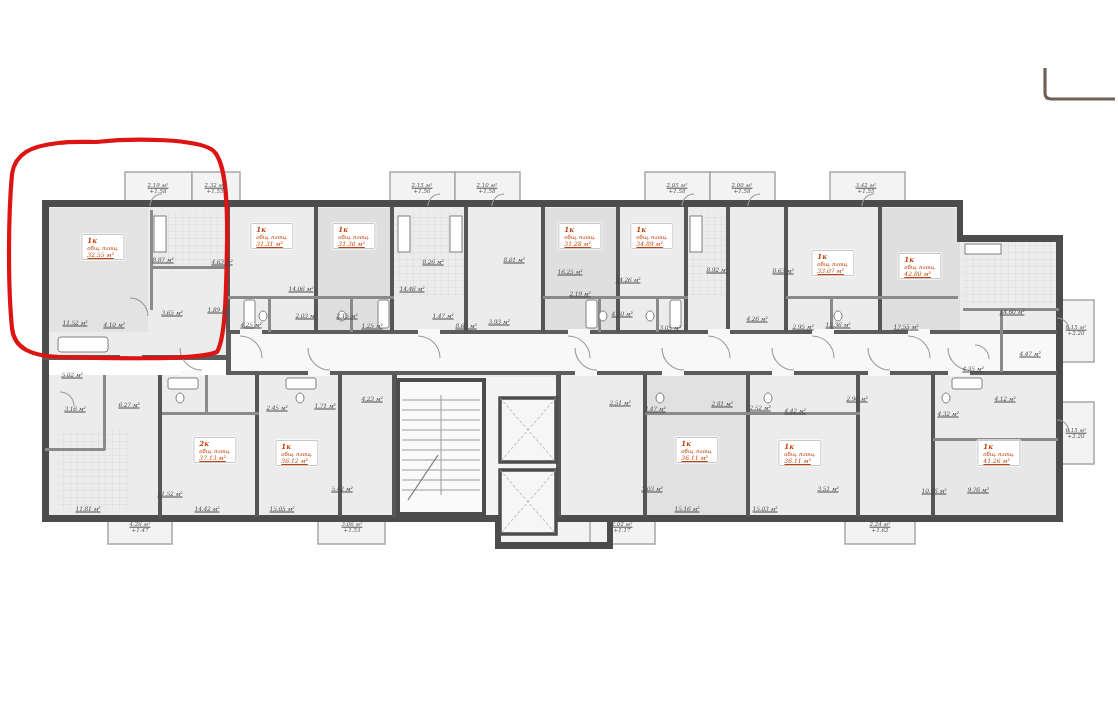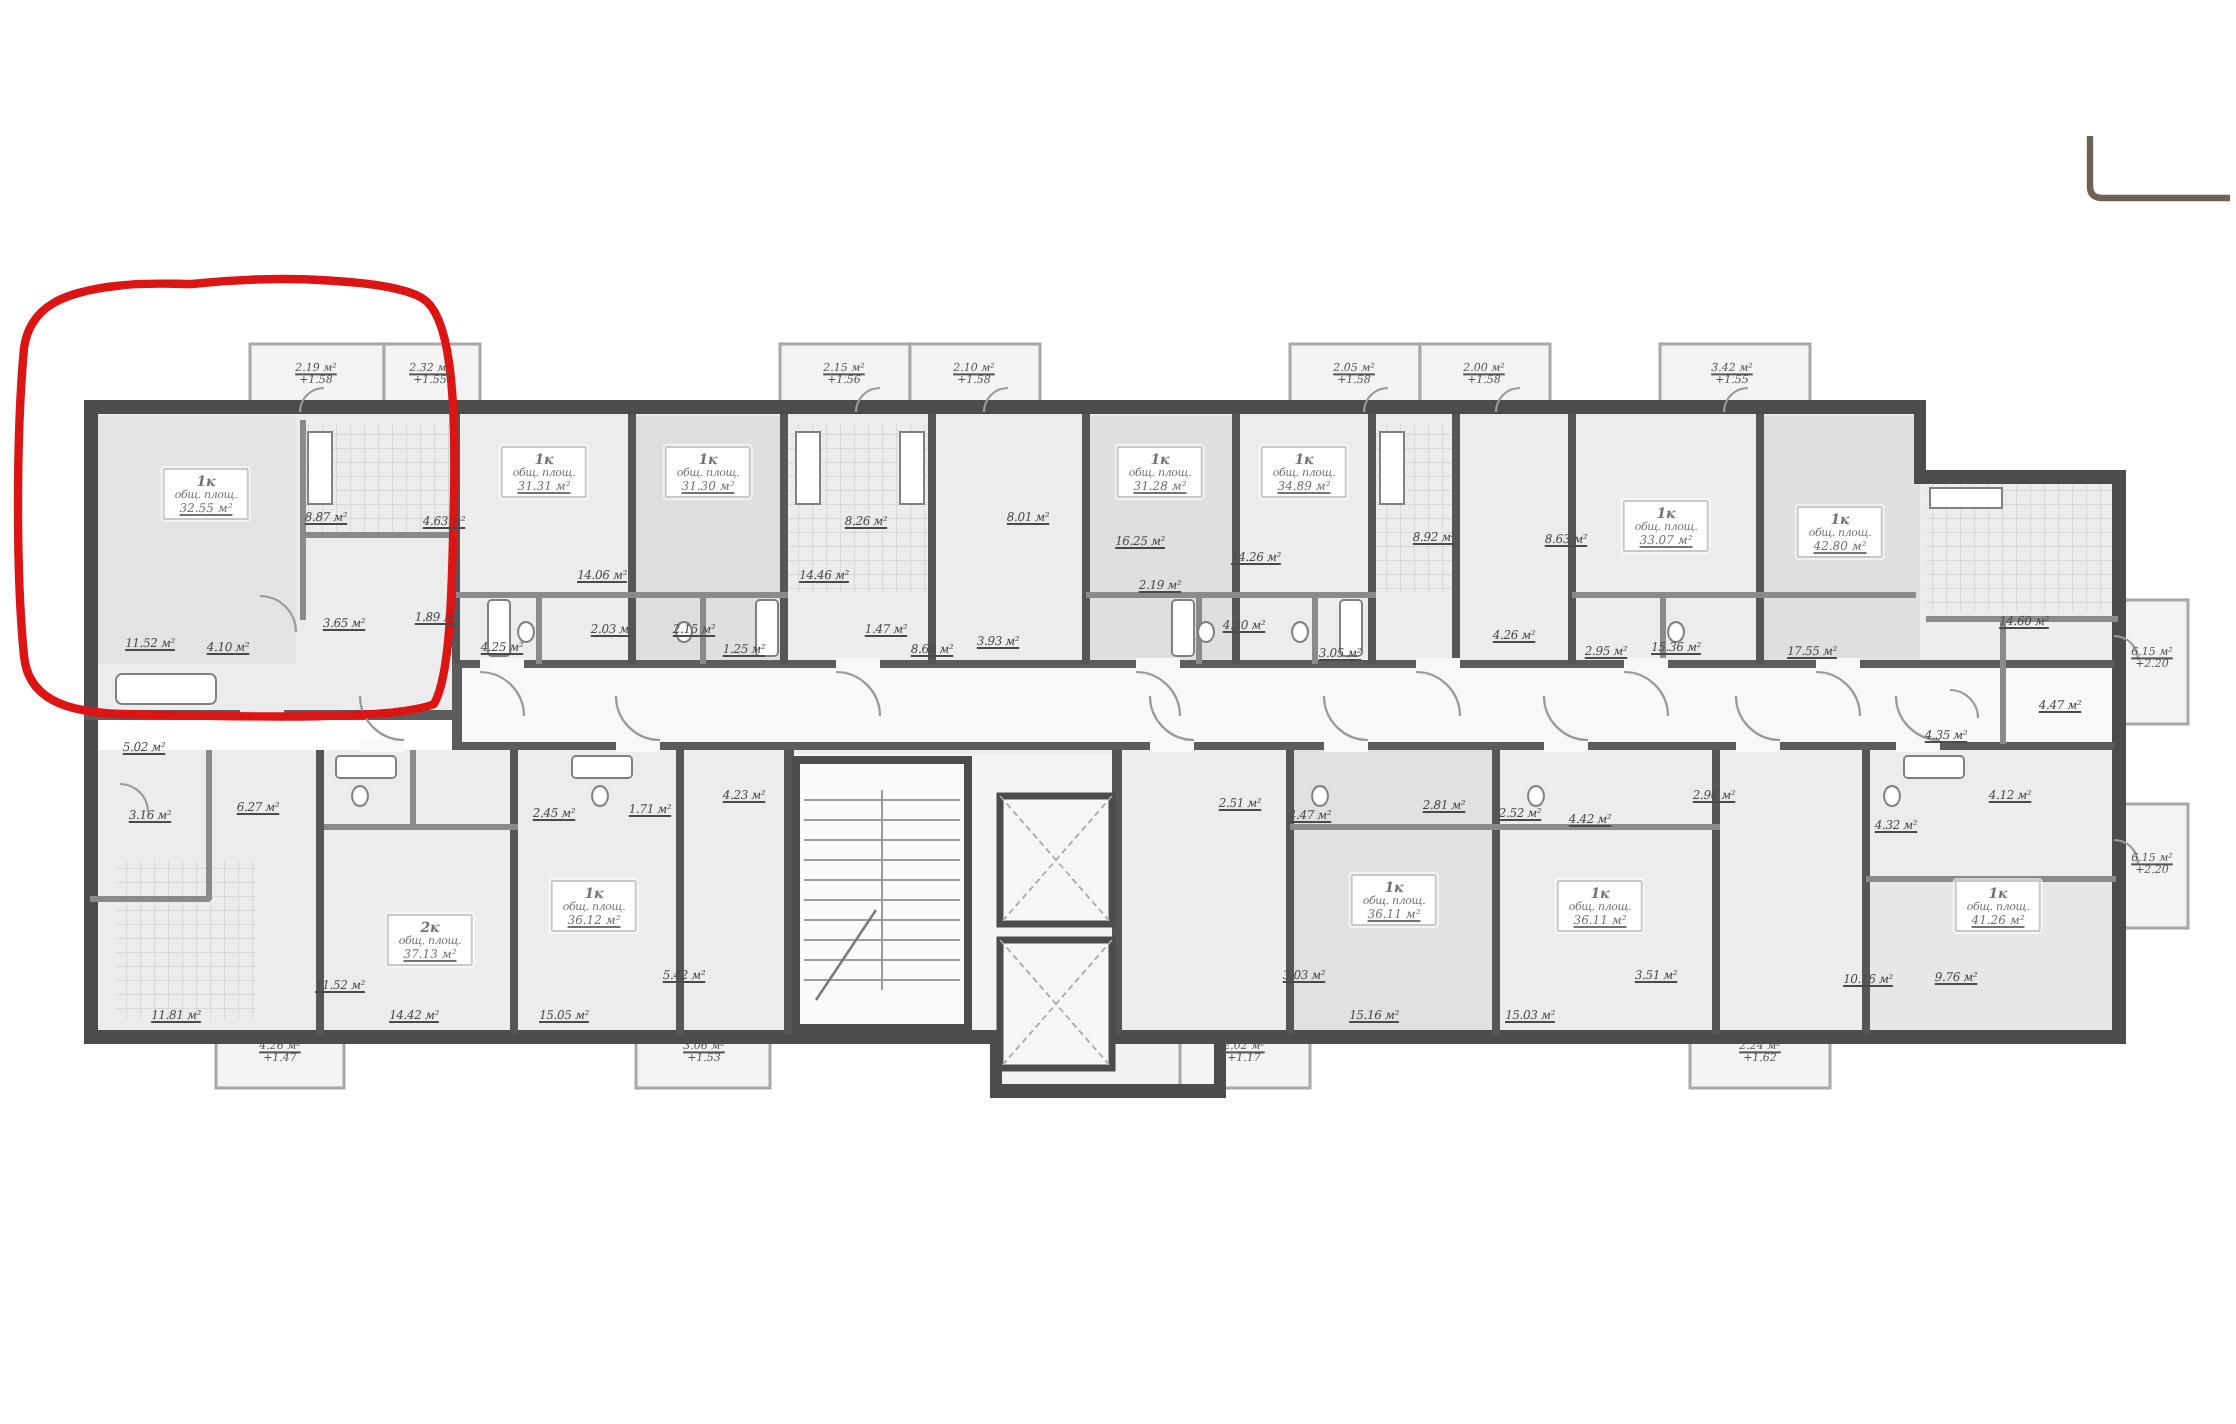--- a/index.html
+++ b/index.html
@@ -10,21 +10,21 @@
   #label-layer{position:absolute;left:0;top:0;width:1118px;height:712px;pointer-events:none;}
   .room-label{position:absolute;transform:translate(-50%,-50%);
       font:italic 6px "DejaVu Serif", serif;color:#4a4a4a;
       text-decoration:underline;white-space:nowrap;letter-spacing:-0.2px;}
   .balcony-label{position:absolute;transform:translate(-50%,-50%);
       font:italic 5.5px "DejaVu Serif", serif;color:#555;
       text-align:center;line-height:1.15;white-space:nowrap;}
   .balcony-label div:first-child{text-decoration:underline;}
   .unit-box{position:absolute;transform:translate(-50%,-50%);
       background:#ffffff;border:0.5px solid #c8c8c8;border-radius:1px;
-      padding:1px 5px;text-align:center;color:#737373;box-shadow:0 0 0 1px rgba(255,255,255,.6);}
+      padding:1px 5px;text-align:left;color:#c2410c;box-shadow:0 0 0 1px rgba(255,255,255,.6);}
   .unit-box .t{display:block;font:italic bold 7px "DejaVu Serif", serif;}
   .unit-box .n{display:block;font:italic 5.5px "DejaVu Serif", serif;letter-spacing:-0.2px;}
   .unit-box .a{display:block;font:italic 6px "DejaVu Serif", serif;text-decoration:underline;}
 </style>
 </head>
 <body>
 
 <div id="stage">
 
 <svg id="plan-svg" width="1118" height="712" viewBox="0 0 1118 712">
@@ -276,21 +276,21 @@
       <div class="unit-box" style="left: 833px; top: 263px;">
         <span class="t">1к</span>
         <span class="n">общ. площ.</span>
         <span class="a">33.07 м²</span>
       </div>
       <div class="unit-box" style="left: 920px; top: 266px;">
         <span class="t">1к</span>
         <span class="n">общ. площ.</span>
         <span class="a">42.80 м²</span>
       </div>
-      <div class="unit-box" style="left: 215px; top: 450px; margin-top: 20px;">
+      <div class="unit-box" style="left: 215px; top: 450px;">
         <span class="t">2к</span>
         <span class="n">общ. площ.</span>
         <span class="a">37.13 м²</span>
       </div>
       <div class="unit-box" style="left: 297px; top: 453px;">
         <span class="t">1к</span>
         <span class="n">общ. площ.</span>
         <span class="a">36.12 м²</span>
       </div>
       <div class="unit-box" style="left: 697px; top: 450px;">

